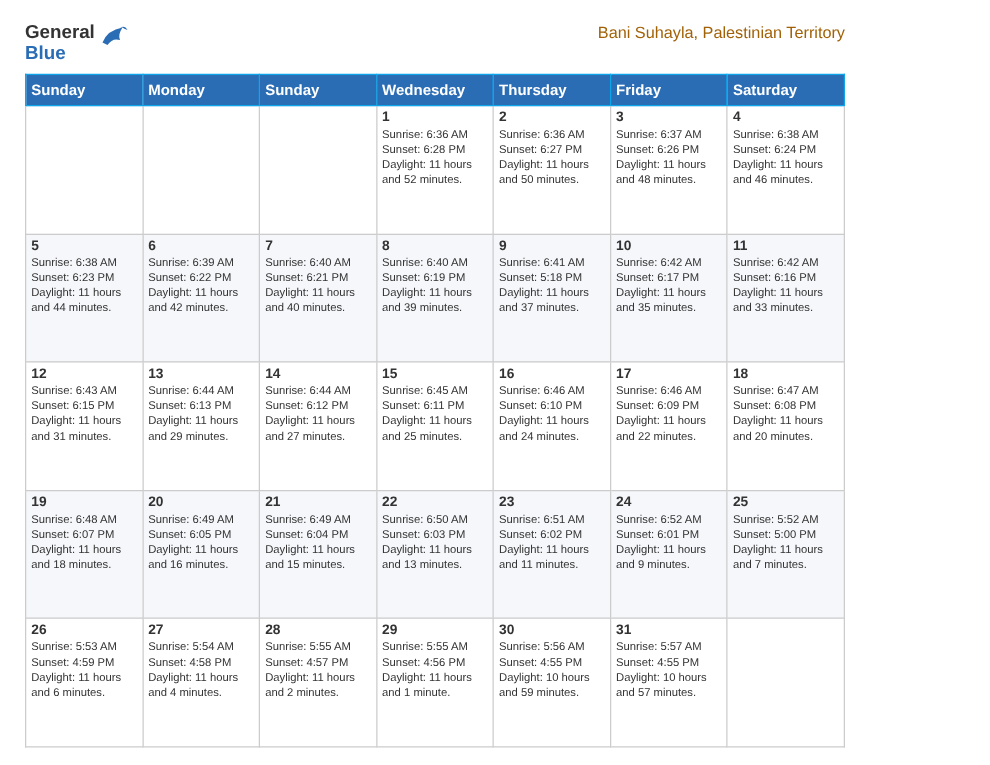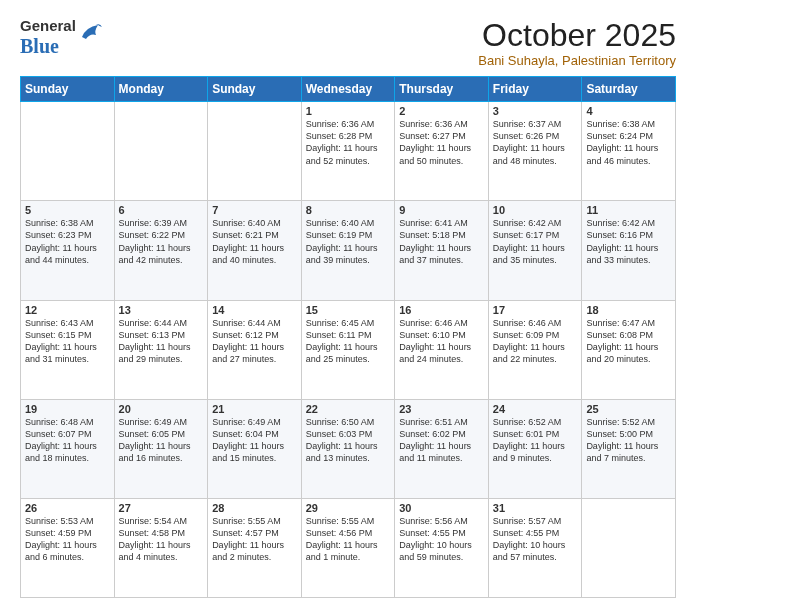--- a/index.html
+++ b/index.html
@@ -27,24 +27,23 @@
       display: flex;
       flex-direction: column;
       line-height: 1.1;
     }
     .logo-general {
       font-size: 15px;
       font-weight: bold;
       color: #333;
     }
     .logo-blue {
-      font-size: 20px;
+      font-size: 15px;
       font-weight: bold;
       color: #2a6db5;
-      font-family: Liberation Serif, serif;
     }
     .title-block {
       text-align: right;
     }
     .main-title {
       font-size: 32px;
       font-weight: normal;
       color: #222;
       line-height: 1.1;
     }
@@ -119,21 +118,20 @@
         <span class="logo-blue">Blue</span>
       </div>
       <div class="logo-bird">
         <svg width="26" height="26" viewBox="0 0 26 26" fill="none">
           <path d="M4 18 Q8 8 20 6 Q16 12 18 16 Q12 14 8 20 Z" fill="#2a6db5"></path>
           <path d="M18 6 Q22 4 24 8 Q21 7 20 6 Z" fill="#2a6db5"></path>
         </svg>
       </div>
     </div>
     <div class="title-block">
-      <div class="main-title">October 2025</div>
       <div class="subtitle">Bani Suhayla, Palestinian Territory</div>
     </div>
   </div>
 
   <table class="calendar">
     <thead>
       <tr>
       <th>Sunday</th>
           <th>Monday</th>
           <th>Sunday</th>

